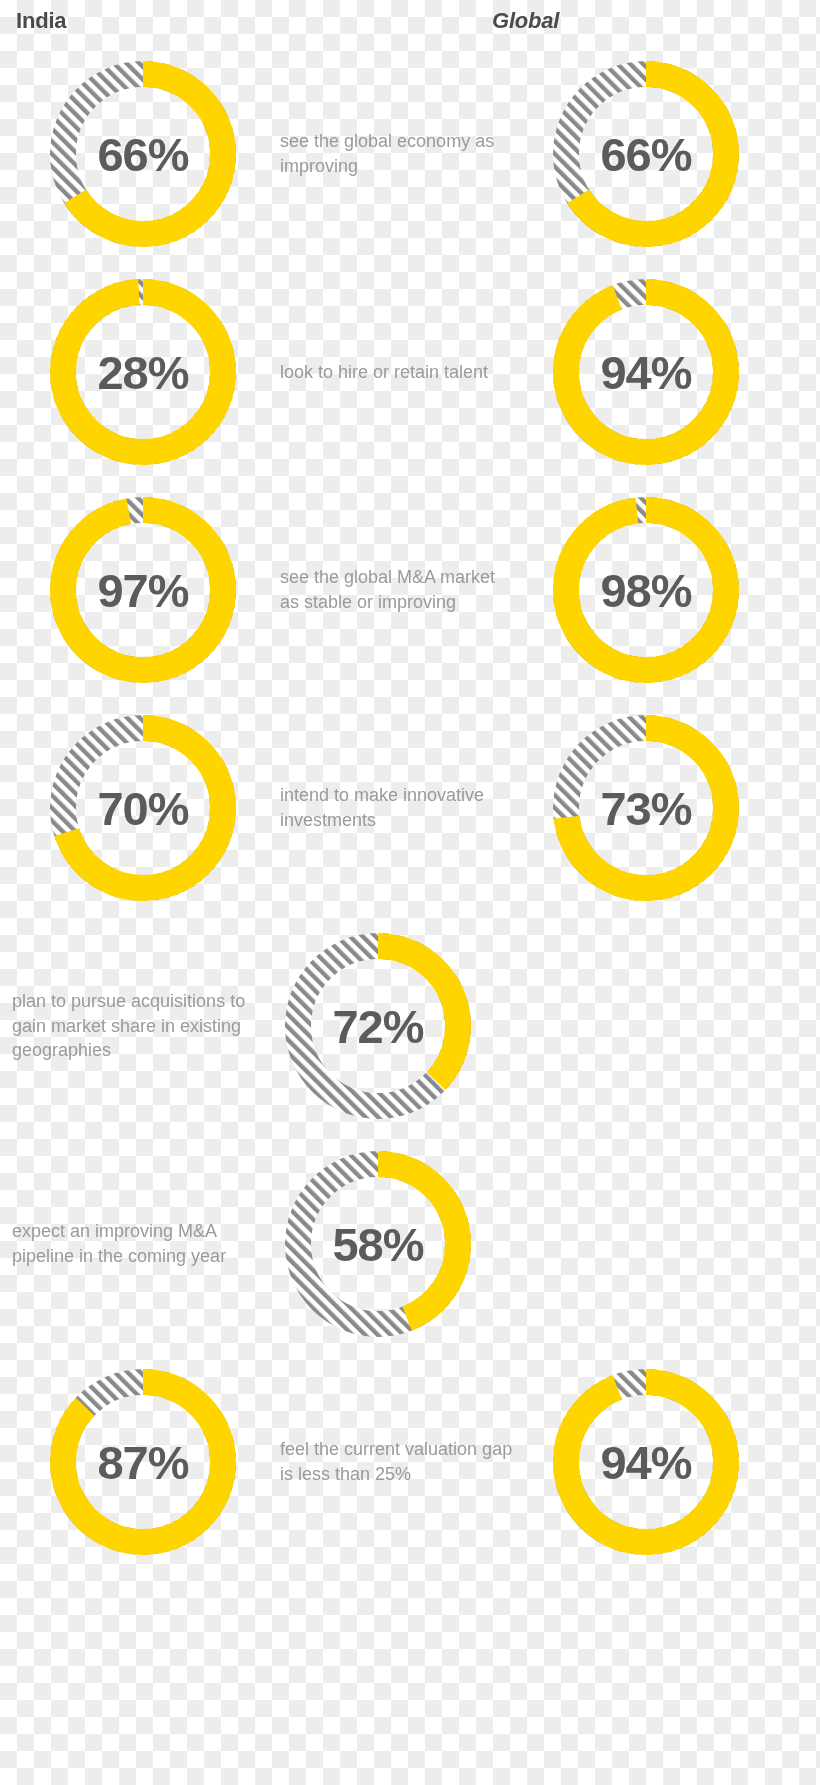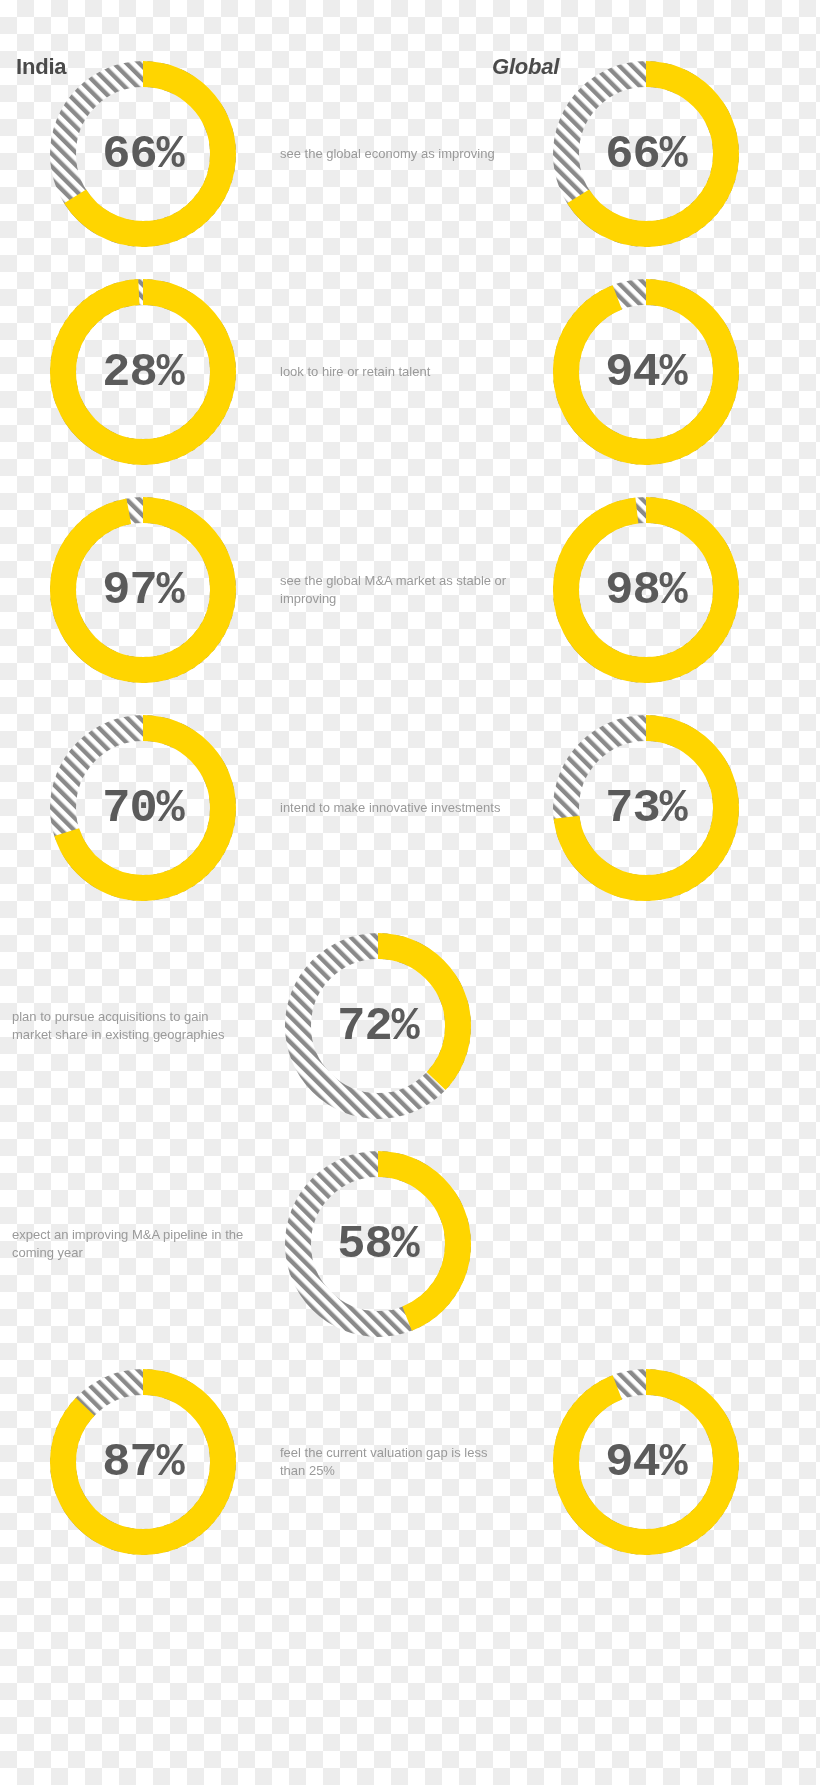--- a/index.html
+++ b/index.html
@@ -28,21 +28,20 @@
   }
 
   
   .col-header {
     position: absolute;
     top: 8px;
     font-size: 22px;
     font-weight: bold;
     color: #4a4a4a;
     letter-spacing: -0.2px;
-    margin-top: 46px;
   }
   .col-header.india  { left: 16px; }
   .col-header.global { left: 492px; font-style: italic; }
 
   
   .rows {
     position: absolute;
     top: 45px;
     left: 0;
     width: 820px;
@@ -53,30 +52,29 @@
     display: flex;
     align-items: center;
   }
 
   .donut-slot {
     width: 250px;
     display: flex;
     justify-content: center;
     align-items: center;
     flex: 0 0 250px;
-    font-family: Liberation Mono, monospace;
   }
   .donut-slot.left  { margin-left: 18px; }
   .donut-slot.right { margin-left: 0px; }
 
   .caption {
     flex: 0 0 235px;
     width: 235px;
     padding: 0 6px 0 12px;
-    font-size: 13px;
+    font-size: 18px;
     line-height: 1.38;
     color: #9a9a9a;
     text-align: left;
   }
 
   
   .donut {
     position: relative;
     width: 196px;
     height: 196px;

